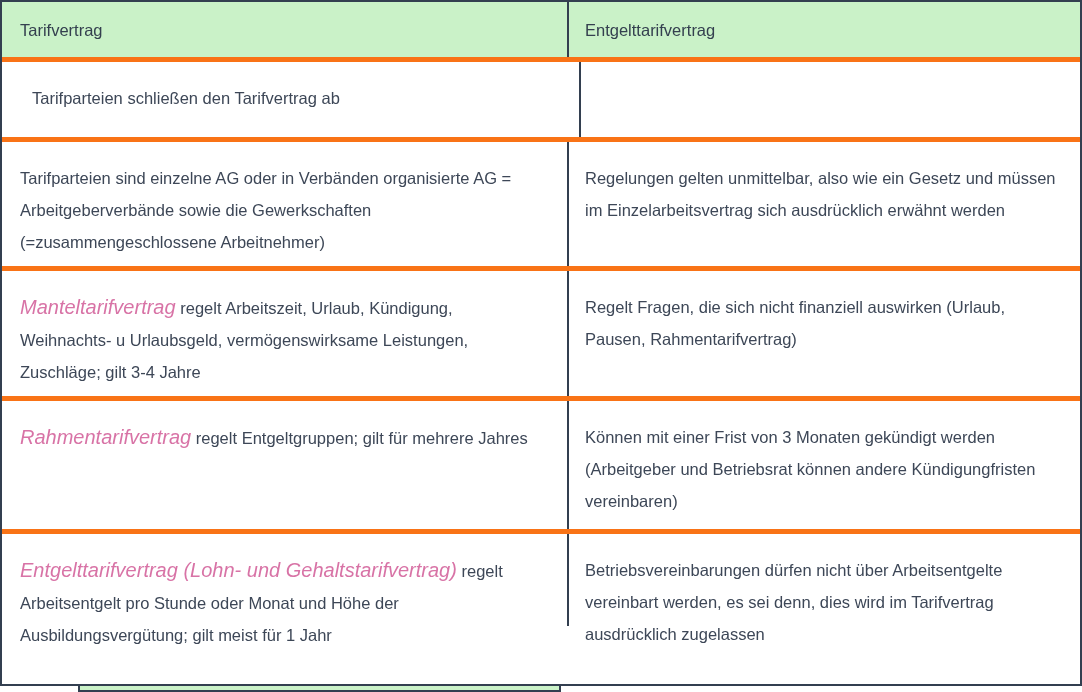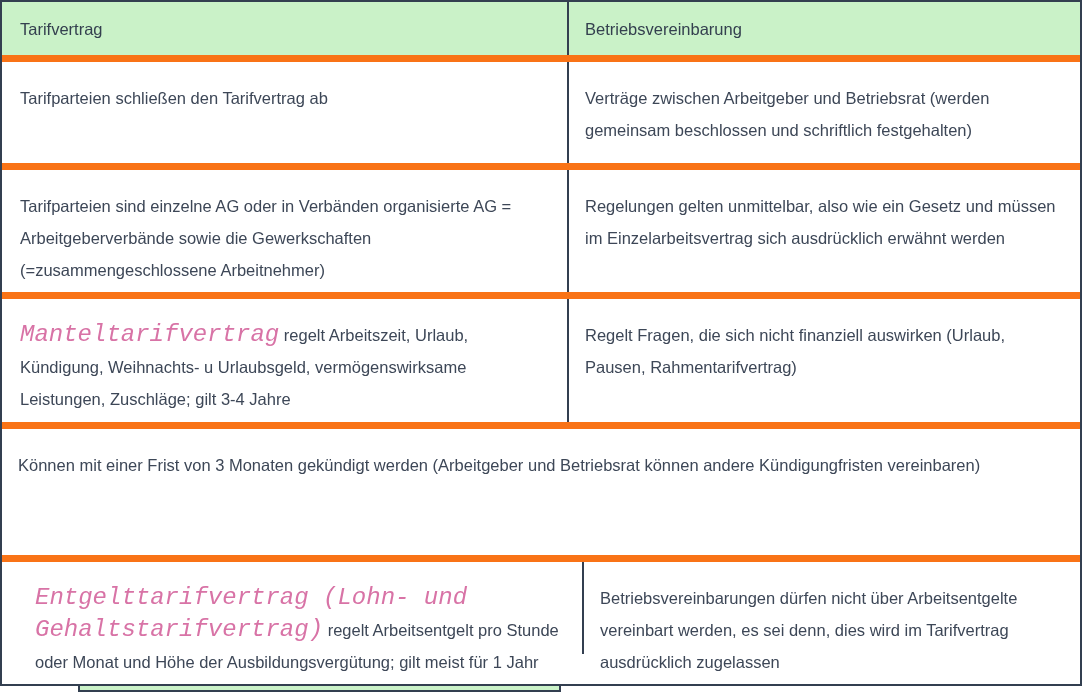--- a/index.html
+++ b/index.html
@@ -1,58 +1,55 @@
 <!DOCTYPE html>
 <html><head>
 <meta charset="utf-8">
 <style>
   html,body{margin:0;padding:0;background:#ffffff;}
   body{font-family:"Liberation Sans","DejaVu Sans",sans-serif;color:#3d4757;}
   .sheet{width:1082px;height:692px;overflow:hidden;background:#ffffff;position:relative;}
   .cmp-table{width:1082px;height:686px;box-sizing:border-box;border:2px solid #333f50;}
-  .row{display:flex;box-sizing:border-box;border-bottom:7px solid #f97316;}
+  .row{display:flex;box-sizing:border-box;border-bottom:5px solid #f97316;}
   .row:last-child{border-bottom:none;}
   .cell{box-sizing:border-box;font-size:16.5px;line-height:32px;}
   .cell.left{width:567px;border-right:2px solid #333f50;padding:20px 20px 0 18px;}
   .cell.right{flex:1;padding:20px 18px 0 16px;}
   .header-row{height:60px;background:#caf2c8;align-items:center;}
   .header-row .cell{padding-top:0;padding-bottom:0;display:flex;align-items:center;height:100%;
     font-size:16.5px;color:#34404f;}
-  .r1{height:108px;}
+  .r1{height:80px;padding-left:12px;}
   .r2{height:129px;}
   .r3{height:130px;}
   .r4{height:133px;}
-  .r5{height:92px;margin-left:15px;}
-  .accent{font-family:Liberation Mono, monospace;font-style:italic;
-    color:#d873a6;font-size:24px;}
+  .r5{height:92px;}
+  .accent{font-family:Liberation Sans, sans-serif;font-style:italic;
+    color:#d873a6;font-size:20px;}
   .next-table-sliver{margin-left:78px;width:479px;height:4px;background:#caf2c8;
     border-bottom:2px solid #333f50;border-left:2px solid #333f50;border-right:2px solid #333f50;
     box-sizing:content-box;}
 </style>
 </head>
 <body>
 
 <div class="sheet">
   <div class="cmp-table">
 
     <div class="row header-row">
       <div class="cell left">
         <span>Tarifvertrag</span>
       </div>
       <div class="cell right">
-        <span>Betriebsvereinbarung</span>
+        <span>Entgelttarifvertrag</span>
       </div>
     </div>
 
     <div class="row r1">
       <div class="cell left">
         <span>Tarifparteien schließen den Tarifvertrag ab</span>
-      </div>
-      <div class="cell right">
-        <span>Verträge zwischen Arbeitgeber und Betriebsrat (werden gemeinsam beschlossen und schriftlich festgehalten)</span>
       </div>
     </div>
 
     <div class="row r2">
       <div class="cell left">
         <span>Tarifparteien sind einzelne AG oder in Verbänden organisierte AG = Arbeitgeberverbände sowie die Gewerkschaften (=zusammengeschlossene Arbeitnehmer)</span>
       </div>
       <div class="cell right">
         <span>Regelungen gelten unmittelbar, also wie ein Gesetz und müssen im Einzelarbeitsvertrag sich ausdrücklich erwähnt werden</span>
       </div>
@@ -61,20 +58,23 @@
     <div class="row r3">
       <div class="cell left">
         <span class="accent">Manteltarifvertrag</span><span> regelt Arbeitszeit, Urlaub, Kündigung, Weihnachts- u Urlaubsgeld, vermögenswirksame Leistungen, Zuschläge; gilt 3-4 Jahre</span>
       </div>
       <div class="cell right">
         <span>Regelt Fragen, die sich nicht finanziell auswirken (Urlaub, Pausen, Rahmentarifvertrag)</span>
       </div>
     </div>
 
     <div class="row r4">
+      <div class="cell left">
+        <span class="accent">Rahmentarifvertrag</span><span> regelt Entgeltgruppen; gilt für mehrere Jahres</span>
+      </div>
       <div class="cell right">
         <span>Können mit einer Frist von 3 Monaten gekündigt werden (Arbeitgeber und Betriebsrat können andere Kündigungfristen vereinbaren)</span>
       </div>
     </div>
 
     <div class="row r5">
       <div class="cell left">
         <span class="accent">Entgelttarifvertrag (Lohn- und Gehaltstarifvertrag)</span><span> regelt Arbeitsentgelt pro Stunde oder Monat und Höhe der Ausbildungsvergütung; gilt meist für 1 Jahr</span>
       </div>
       <div class="cell right">

